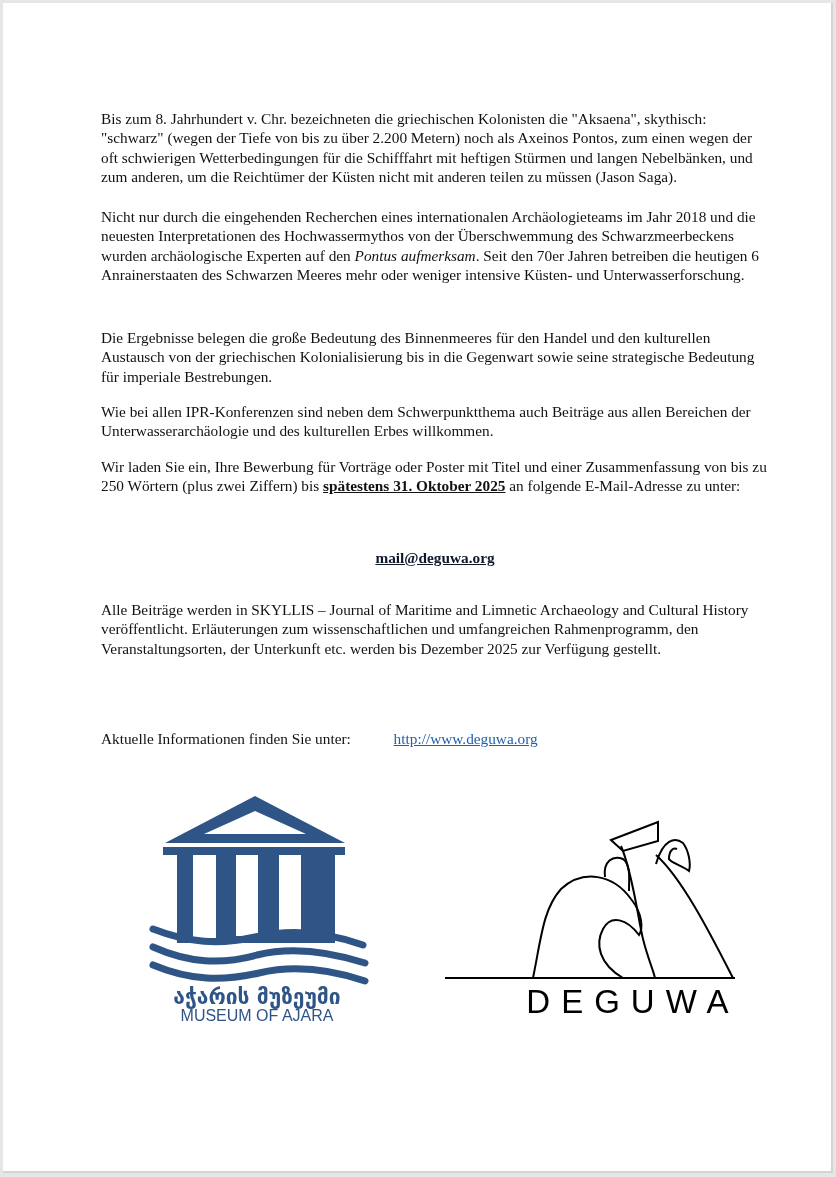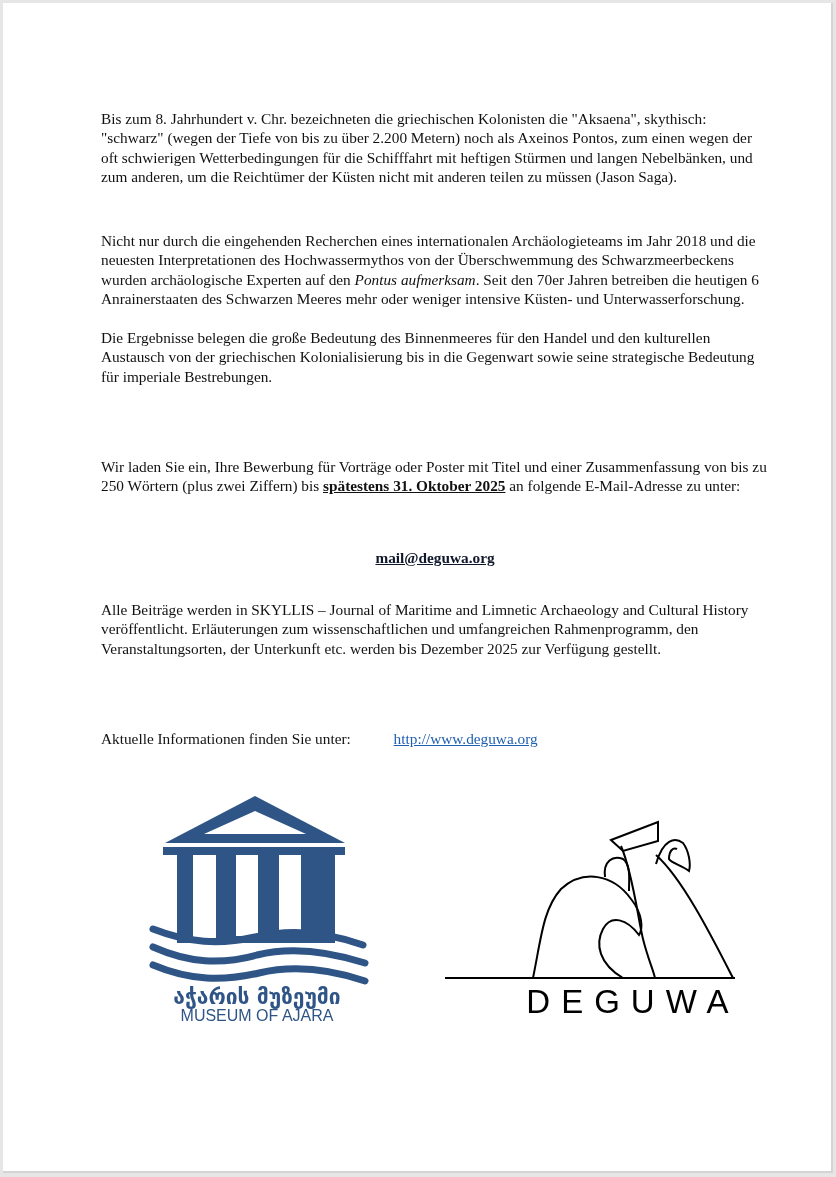--- a/index.html
+++ b/index.html
@@ -8,21 +8,21 @@
       position: absolute; left: 3px; top: 3px; width: 828px; height: 1168px;
       background: #ffffff; border-right: 2px solid #d4d4d4; border-bottom: 2px solid #d4d4d4;
     }
     .text {
       position: absolute; left: 98px; width: 668px;
       font-family: "Liberation Serif", "DejaVu Serif", serif;
       font-size: 15.3px; line-height: 19.4px; color: #111111;
       margin: 0;
     }
     .p1 { top: 100px; margin-top: 6px; }
-    .p2 { top: 228px; }
+    .p2 { top: 204px; }
     .p3 { top: 325px; }
     .p4 { top: 399px; }
     .p5 { top: 454px; }
     .email-line { position: absolute; left: 98px; width: 668px; top: 545px; text-align: center;
       font-family: "Liberation Serif", serif; font-size: 15.3px; line-height: 19.4px; }
     .p6 { top: 597px; }
     .p7 { top: 726px; }
     .sign { top: 1056px; }
     a.link { color: #1f5fb0; text-decoration: underline; padding-left: 39px; }
     a.email { font-weight: bold; color: #0f172a; text-decoration: underline; }
@@ -35,20 +35,21 @@
 <body>
 
 <div class="page">
 
   <p class="text p1">Bis zum 8. Jahrhundert v. Chr. bezeichneten die griechischen Kolonisten die "Aksaena", skythisch: "schwarz" (wegen der Tiefe von bis zu über 2.200 Metern) noch als Axeinos Pontos, zum einen wegen der oft schwierigen Wetterbedingungen für die Schifffahrt mit heftigen Stürmen und langen Nebelbänken, und zum anderen, um die Reichtümer der Küsten nicht mit anderen teilen zu müssen (Jason Saga).</p>
 
   <p class="text p2"><span>Nicht nur durch die eingehenden Recherchen eines internationalen Archäologieteams im Jahr 2018 und die neuesten Interpretationen des Hochwassermythos von der Überschwemmung des Schwarzmeerbeckens wurden archäologische Experten auf den </span><em>Pontus aufmerksam</em><span>. Seit den 70er Jahren betreiben die heutigen 6 Anrainerstaaten des Schwarzen Meeres mehr oder weniger intensive Küsten- und Unterwasserforschung.</span></p>
 
   <p class="text p3">Die Ergebnisse belegen die große Bedeutung des Binnenmeeres für den Handel und den kulturellen Austausch von der griechischen Kolonialisierung bis in die Gegenwart sowie seine strategische Bedeutung für imperiale Bestrebungen.</p>
 
+  <p class="text p4">Wie bei allen IPR-Konferenzen sind neben dem Schwerpunktthema auch Beiträge aus allen Bereichen der Unterwasserarchäologie und des kulturellen Erbes willkommen.</p>
 
   <p class="text p5"><span>Wir laden Sie ein, Ihre Bewerbung für Vorträge oder Poster mit Titel und einer Zusammenfassung von bis zu 250 Wörtern (plus zwei Ziffern) bis </span><span class="deadline">spätestens 31. Oktober 2025</span><span> an folgende E-Mail-Adresse zu unter:</span></p>
 
   <div class="email-line">
     <a class="email" href="#">mail@deguwa.org</a>
   </div>
 
   <p class="text p6">Alle Beiträge werden in SKYLLIS – Journal of Maritime and Limnetic Archaeology and Cultural History veröffentlicht. Erläuterungen zum wissenschaftlichen und umfangreichen Rahmenprogramm, den Veranstaltungsorten, der Unterkunft etc. werden bis Dezember 2025 zur Verfügung gestellt.</p>
 
   <p class="text p7"><span>Aktuelle Informationen finden Sie unter: </span><a class="link" href="#">http://www.deguwa.org</a></p>

